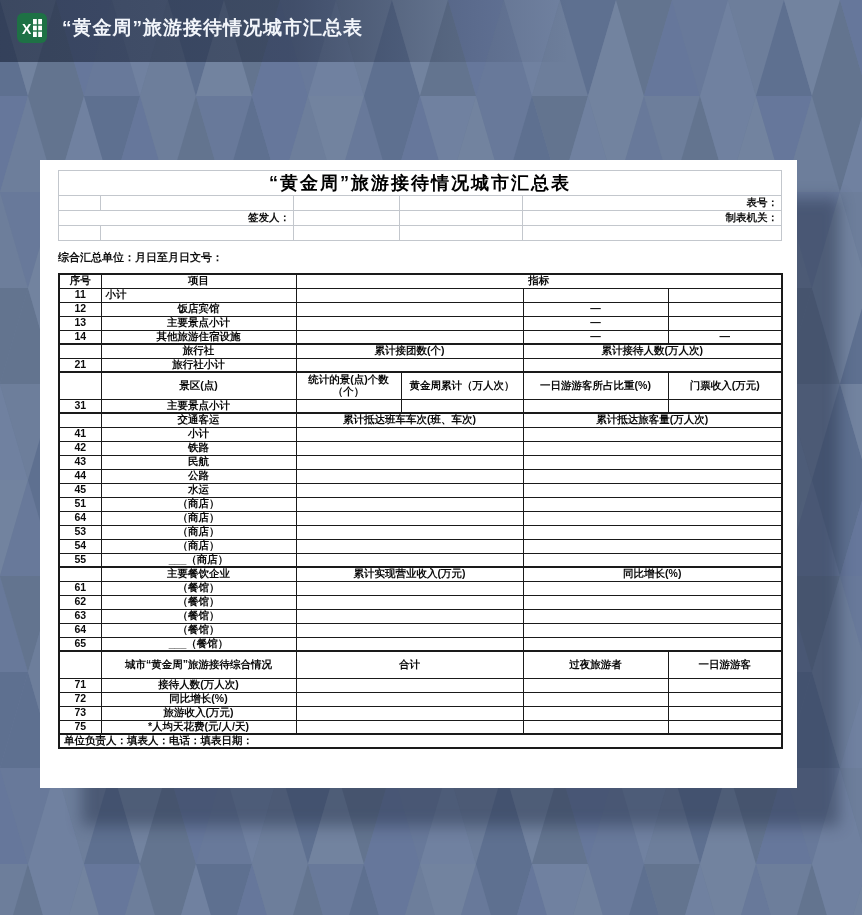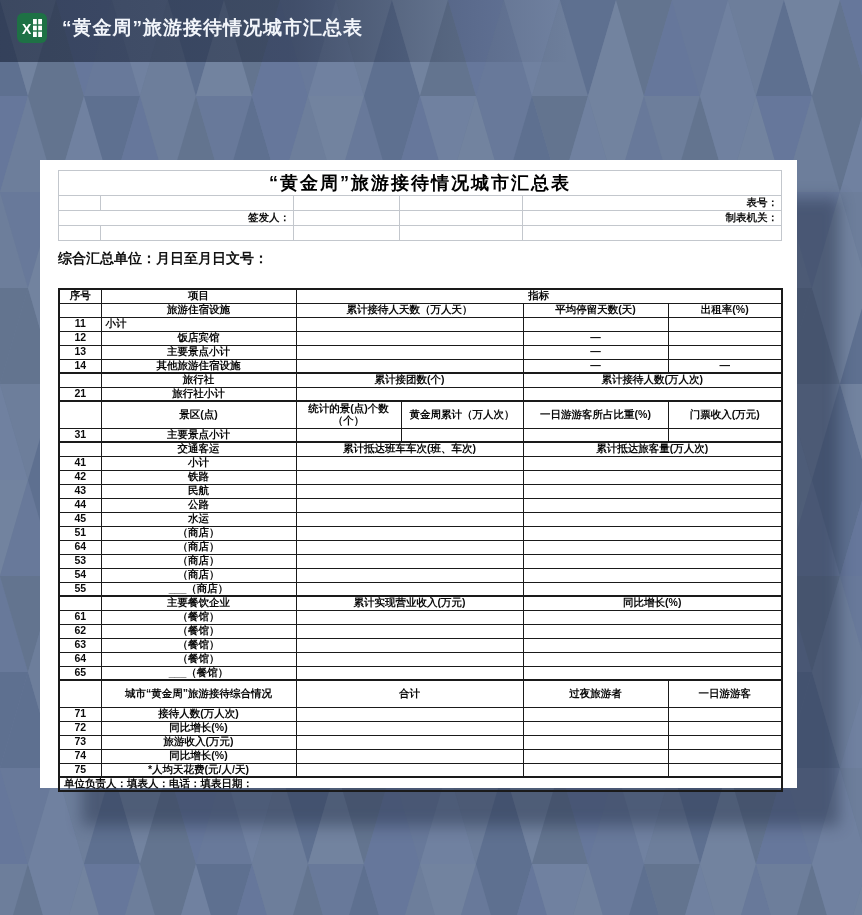--- a/index.html
+++ b/index.html
@@ -18,21 +18,21 @@
   .xlicon{width:30px;height:30px;display:block;}
   .sheet{position:absolute;left:40px;top:160px;width:757px;height:628px;background:var(--paper);
     padding:10px 16px 10px 18px;box-shadow:42px 38px 14px rgba(35,46,70,.45);}
   table{border-collapse:collapse;table-layout:fixed;}
   
   .meta{width:723px;}
   .meta td{border:1px solid var(--blight);height:15px;font-size:10.5px;font-weight:bold;color:#111;
     padding:0 3px;text-align:right;white-space:nowrap;overflow:hidden;}
   .meta td.title-cell{height:24px;text-align:center;font-size:18px;letter-spacing:2px;color:#000;}
   
-  .summary-line{margin:9px 0 23px 0;font-size:14px;font-weight:bold;color:#111;height:15px;}
+  .summary-line{margin:9px 0 8px 0;font-size:11px;font-weight:bold;color:#111;height:15px;}
   
   .main{width:723px;border:2px solid var(--bdark);}
   .main td{border:1px solid var(--bdark);height:14px;font-size:10.5px;font-weight:bold;color:#0b0b0b;
     text-align:center;vertical-align:middle;line-height:1.12;padding:0 2px;overflow:hidden;}
   .main tr.sec td{border-top-width:2px;}
   .main tr.tall td{height:27px;}
   .main td.left{text-align:left;padding-left:4px;}
   .main td.ul{text-underline-offset:2px;}
 </style>
 </head>
@@ -432,27 +432,20 @@
           <col style="width:145px">
           <col style="width:114px">
       </colgroup>
       <tbody id="main-body">
           <tr class="">
             <td>序号</td>
             <td>项目</td>
             <td colspan="4">指标</td>
           </tr>
           <tr class="">
-            <td></td>
-            <td>旅游住宿设施</td>
-            <td colspan="2">累计接待人天数（万人天）</td>
-            <td>平均停留天数(天)</td>
-            <td>出租率(%)</td>
-          </tr>
-          <tr class="">
             <td>11</td>
             <td class="left">小计</td>
             <td colspan="2"></td>
             <td></td>
             <td></td>
           </tr>
           <tr class="">
             <td>12</td>
             <td>饭店宾馆</td>
             <td colspan="2"></td>
@@ -620,27 +613,20 @@
           <tr class="">
             <td>72</td>
             <td>同比增长(%)</td>
             <td colspan="2"></td>
             <td></td>
             <td></td>
           </tr>
           <tr class="">
             <td>73</td>
             <td>旅游收入(万元)</td>
-            <td colspan="2"></td>
-            <td></td>
-            <td></td>
-          </tr>
-          <tr class="">
-            <td>74</td>
-            <td>同比增长(%)</td>
             <td colspan="2"></td>
             <td></td>
             <td></td>
           </tr>
           <tr class="">
             <td>75</td>
             <td>*人均天花费(元/人/天)</td>
             <td colspan="2"></td>
             <td></td>
             <td></td>

